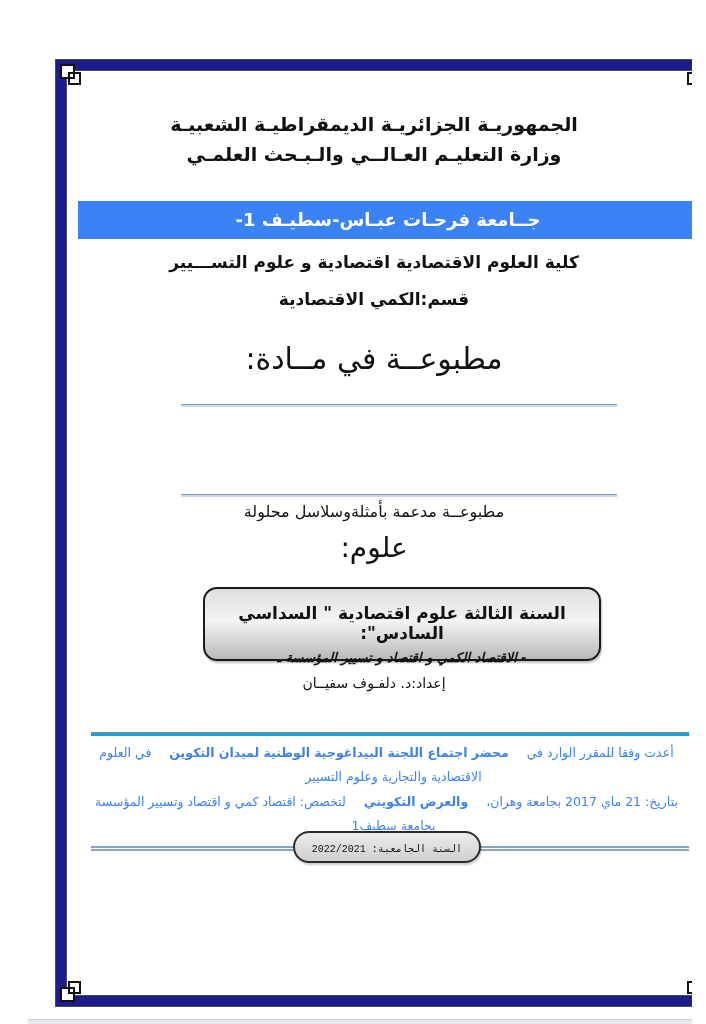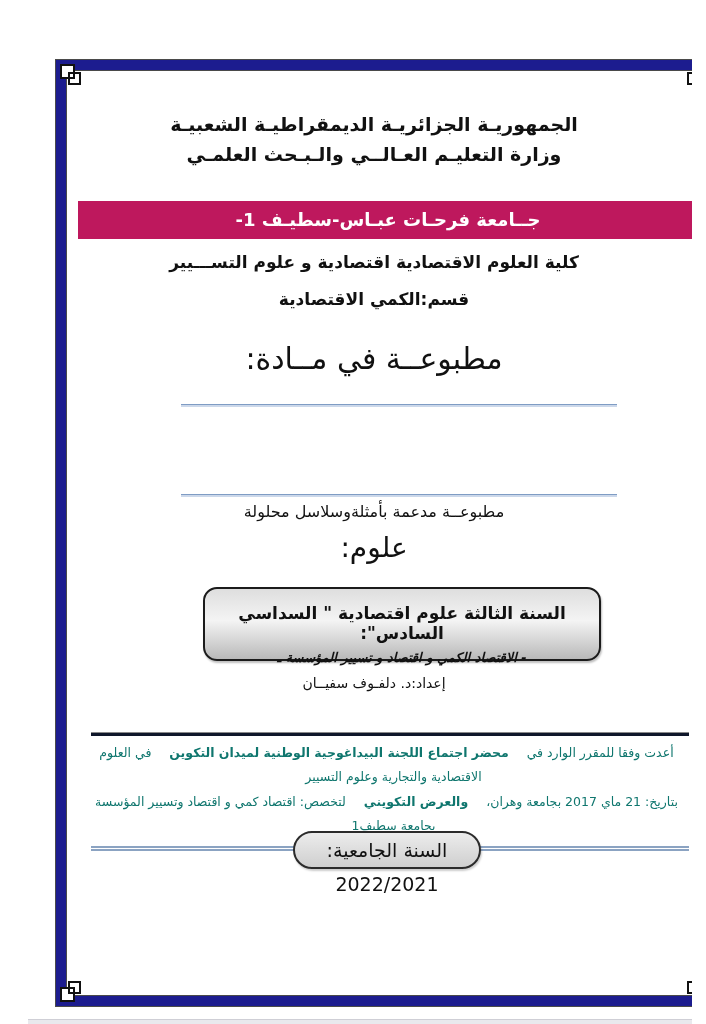--- a/index.html
+++ b/index.html
@@ -22,21 +22,21 @@
 
   .content { position:absolute; inset:0; direction:rtl; color:#111; }
   .abs { position:absolute; left:0; right:0; text-align:center; }
 
   .hdr { font-weight:bold; font-size:19px; letter-spacing:0.5px; }
   .hdr1 { top:78px; }
   .hdr2 { top:108px; }
 
   .banner {
     position:absolute; top:166px; left:43px; width:620px; height:38px;
-    background:#be185d; color:#ffffff; font-weight:bold; font-size:18px;
+    background:#3b82f6; color:#ffffff; font-weight:bold; font-size:18px;
     line-height:38px; text-align:center;
   }
 
   .faculty { top:217px; font-weight:bold; font-size:17px; }
   .dept    { top:254px; font-weight:bold; font-size:17px; }
 
   .lectures { top:306px; font-size:30px; }
 
   .rule { position:absolute; left:146px; width:436px; height:3px; background:#7f9cc4; border-bottom:2px solid #ccd8ea; }
   .rule1 { top:369px; }
@@ -55,33 +55,34 @@
     text-align:center; padding-top:7px;
     box-shadow:1px 2px 2px rgba(0,0,0,0.25);
   }
   .spec-box .l1 { font-weight:bold; font-size:17px; }
   .spec-box .l2 { font-weight:bold; font-size:13px; margin-top:3px;font-style:italic; }
 
   .author { top:640px; font-size:14px; }
 
   .note {
     position:absolute; top:698px; left:56px; width:598px;
-    border-top:3px solid #0f172a; border-bottom:5px double #8ba3c2;
+    border-top:3px solid #0ea5e9; border-bottom:5px double #8ba3c2;
     box-shadow:0 -1px 0 #8a8a8a;
     padding:5px 2px 7px 2px;
-    font-size:12.5px; line-height:1.95; text-align:center; color:#0f766e;
+    font-size:12.5px; line-height:1.95; text-align:center; color:#3b82f6;
   }
   .note b { font-weight:bold; }
 
   .year-pill {
-    position:absolute; top:796px; left:258px; width:188px; height:38px;
+    position:absolute; top:796px; left:258px; width:188px; height:32px;
     border:2px solid #2b2b2b; border-radius:19px;
     background:linear-gradient(180deg,#ececec,#cfcfcf);
-    line-height:34px; text-align:center; font-size:19px; direction:rtl;
+    line-height:34px; text-align:center; font-size:10px; direction:rtl;
     box-shadow:1px 2px 2px rgba(0,0,0,0.2);
+    font-family:Liberation Mono, monospace;
   }
 
   .scan-strip {
     position:absolute; left:0; bottom:0; width:706px; height:19px;
     background:#e9e9ed; border-top:1px solid #cfcfd6;
   }
 </style>
 </head>
 <body>
 

